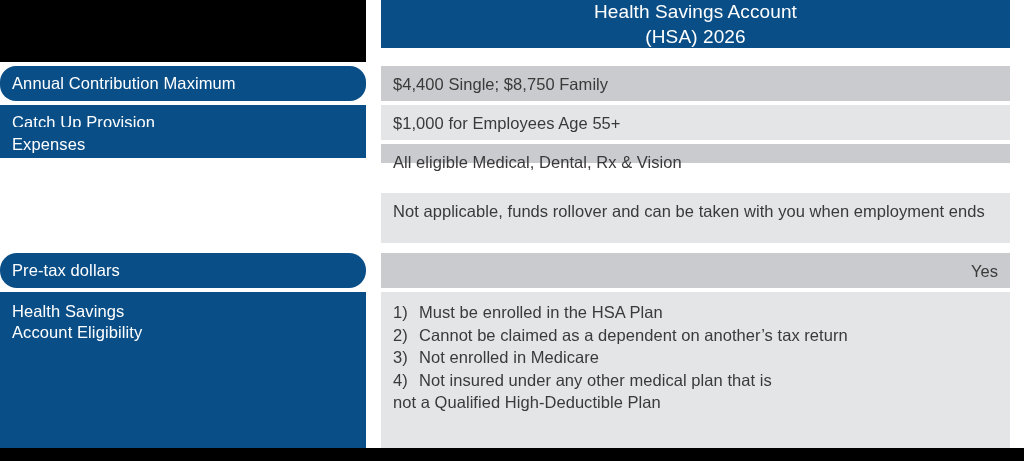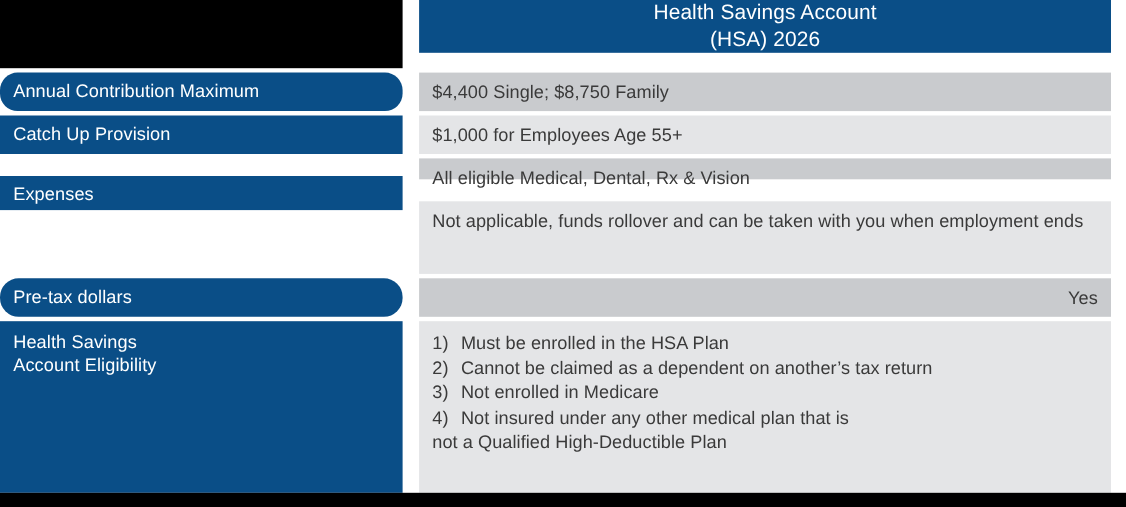--- a/index.html
+++ b/index.html
@@ -123,24 +123,24 @@
     <span class="hdr-line">Health Savings Account</span>
     <span class="hdr-line">(HSA) 2026</span>
   </div>
 
   <div class="cell lbl" style="top:66px; height:35px;border-radius:16px;">Annual Contribution Maximum</div>
   <div class="cell val shade-dark" style="top:66px; height:35px;">$4,400 Single; $8,750 Family</div>
 
   <div class="cell lbl" style="top:105px; height:35px;">Catch Up Provision</div>
   <div class="cell val shade-light" style="top:105px; height:35px;">$1,000 for Employees Age 55+</div>
 
-  <div class="cell lbl" style="top:160px; height:31px;">Expenses</div>
+  <div class="cell lbl" style="top:127px; height:31px;">Expenses</div>
   <div class="cell val shade-dark" style="top:144px; height:19px;">All eligible Medical, Dental, Rx &amp; Vision</div>
 
-  <div class="cell val shade-light" style="top:183px; height:66px;">Not applicable, funds rollover and can be taken with you when employment ends</div>
+  <div class="cell val shade-light" style="top:193px; height:50px;">Not applicable, funds rollover and can be taken with you when employment ends</div>
 
   <div class="cell lbl" style="top:253px; height:35px;border-radius:17px;">Pre-tax dollars</div>
   <div class="cell val shade-dark" style="top:253px; height:35px;text-align:right;">Yes</div>
 
   <div class="cell lbl" style="top:292px; height:156px; padding-top:9px;">
     <div>Health Savings</div>
     <div>Account Eligibility</div>
   </div>
 
   <div class="cell val shade-light" style="top:292px; height:156px; padding-top:9px;">

